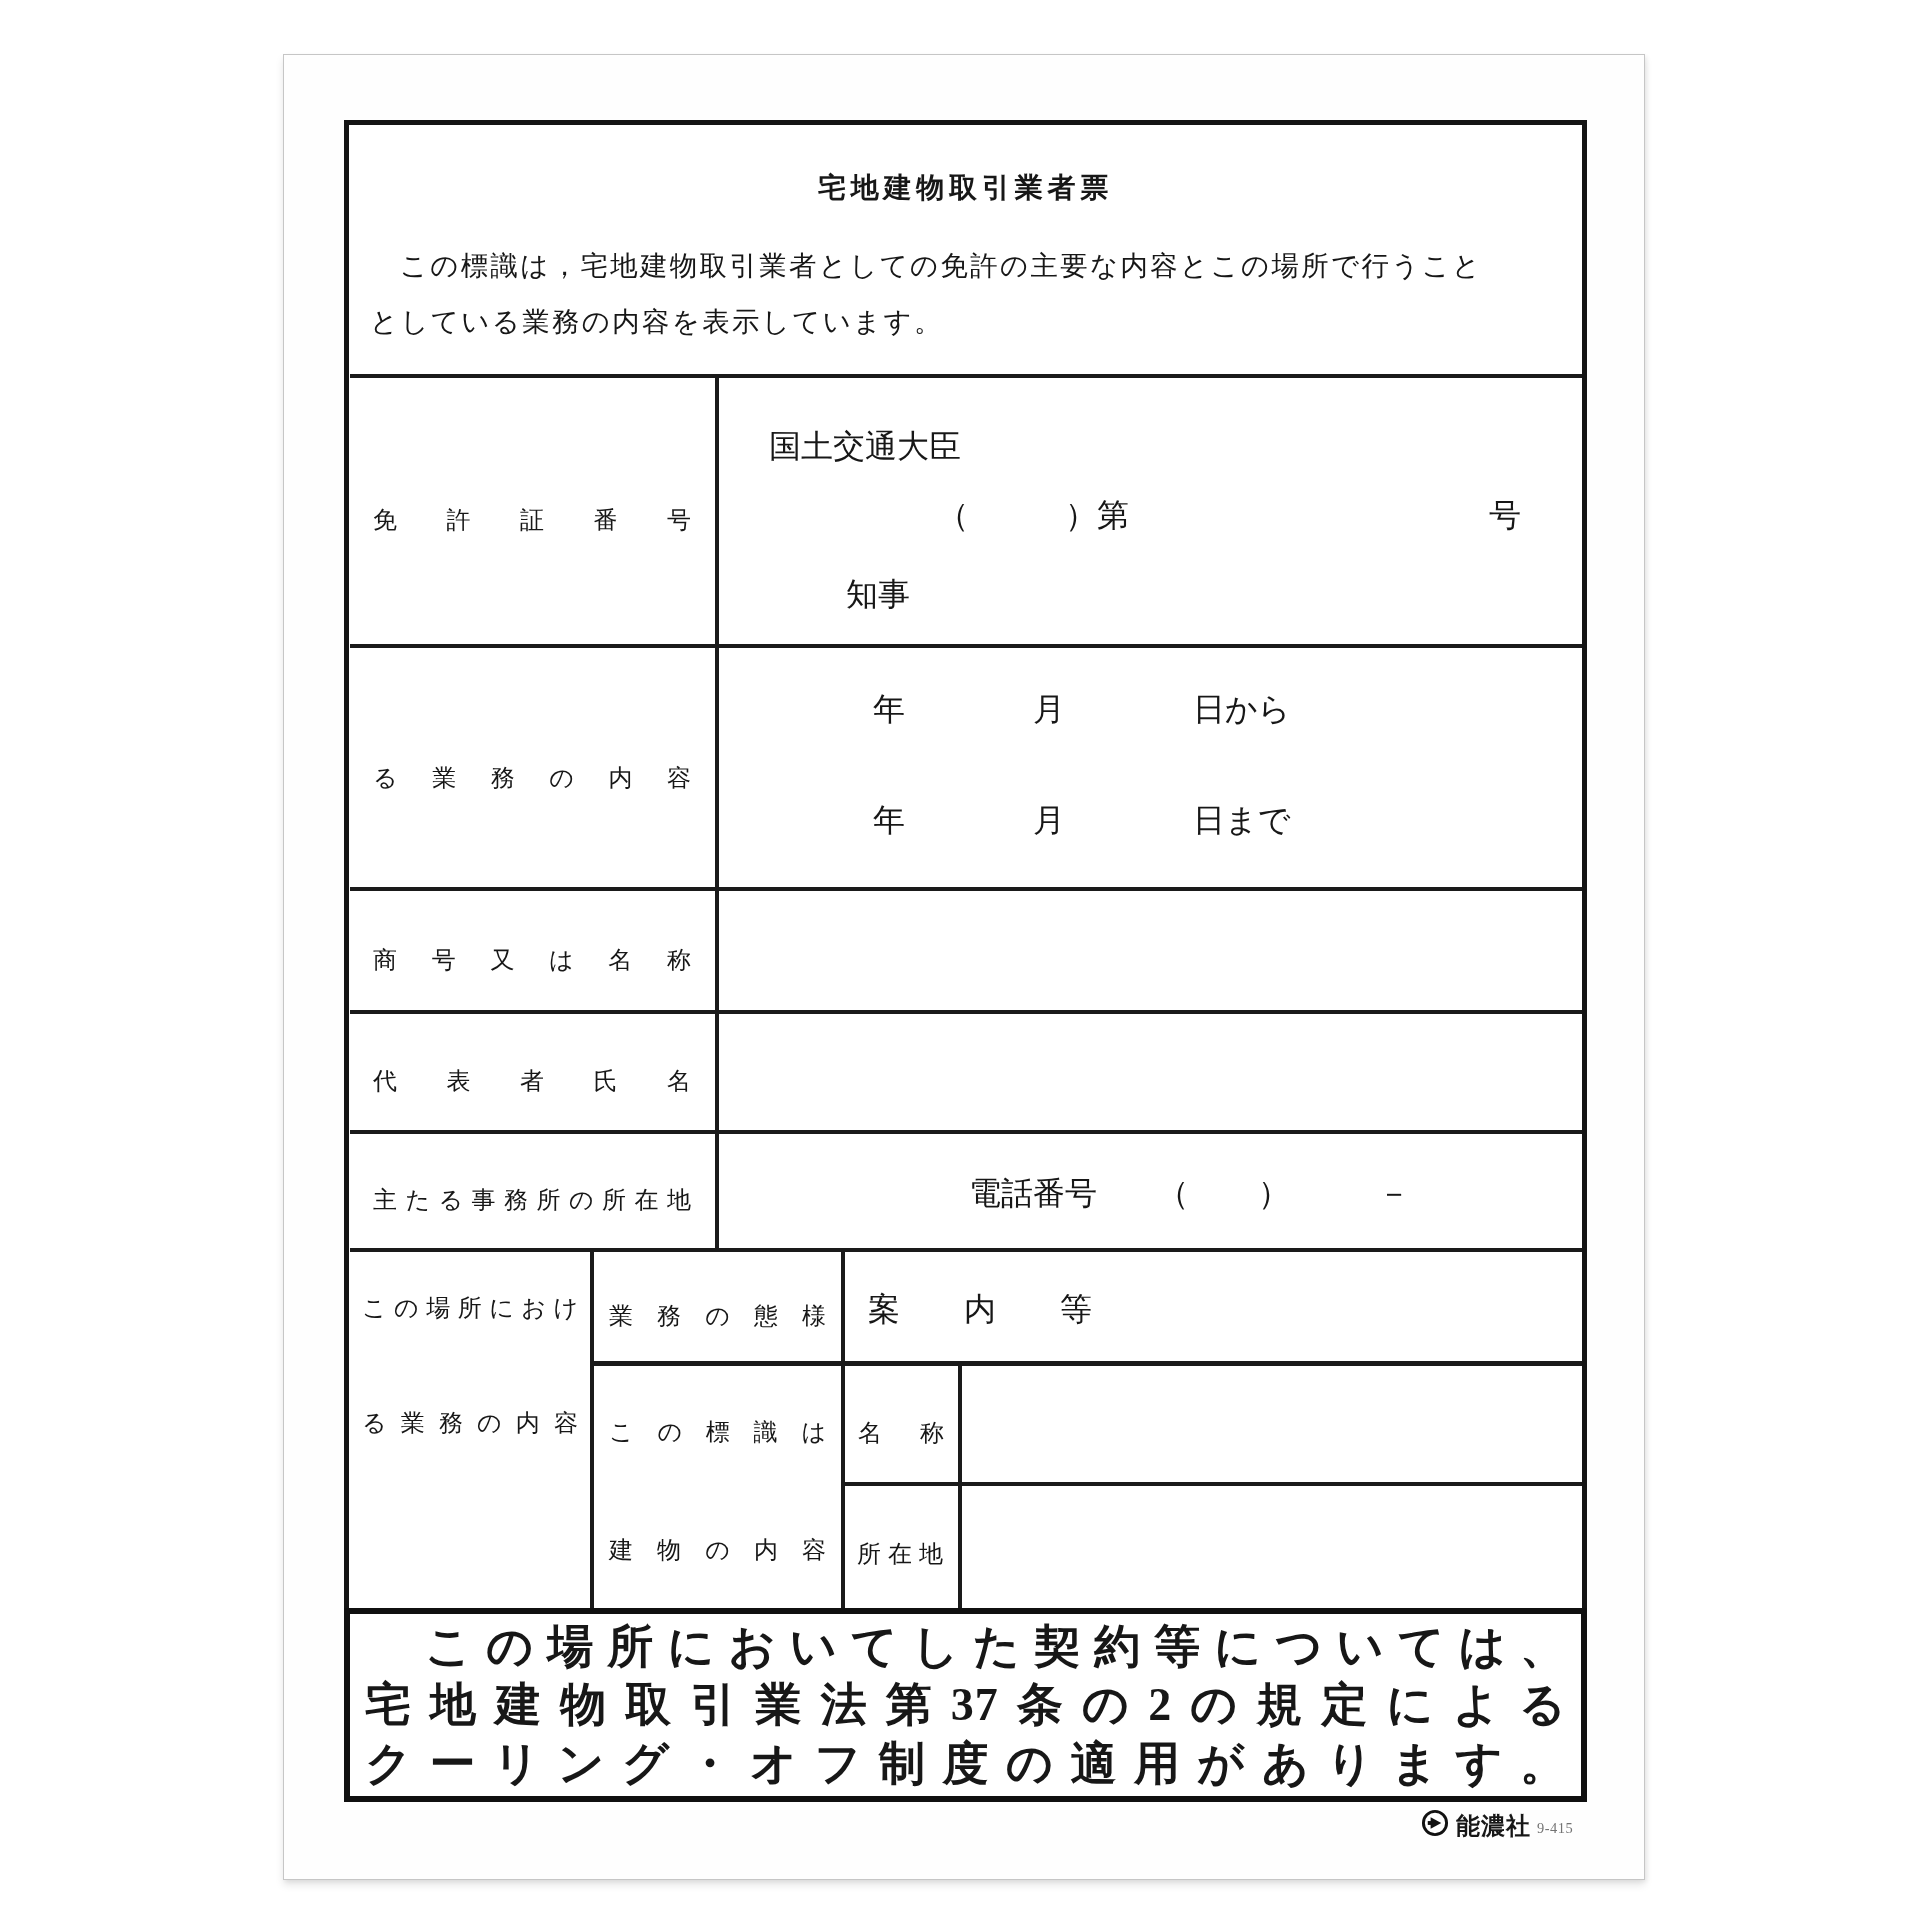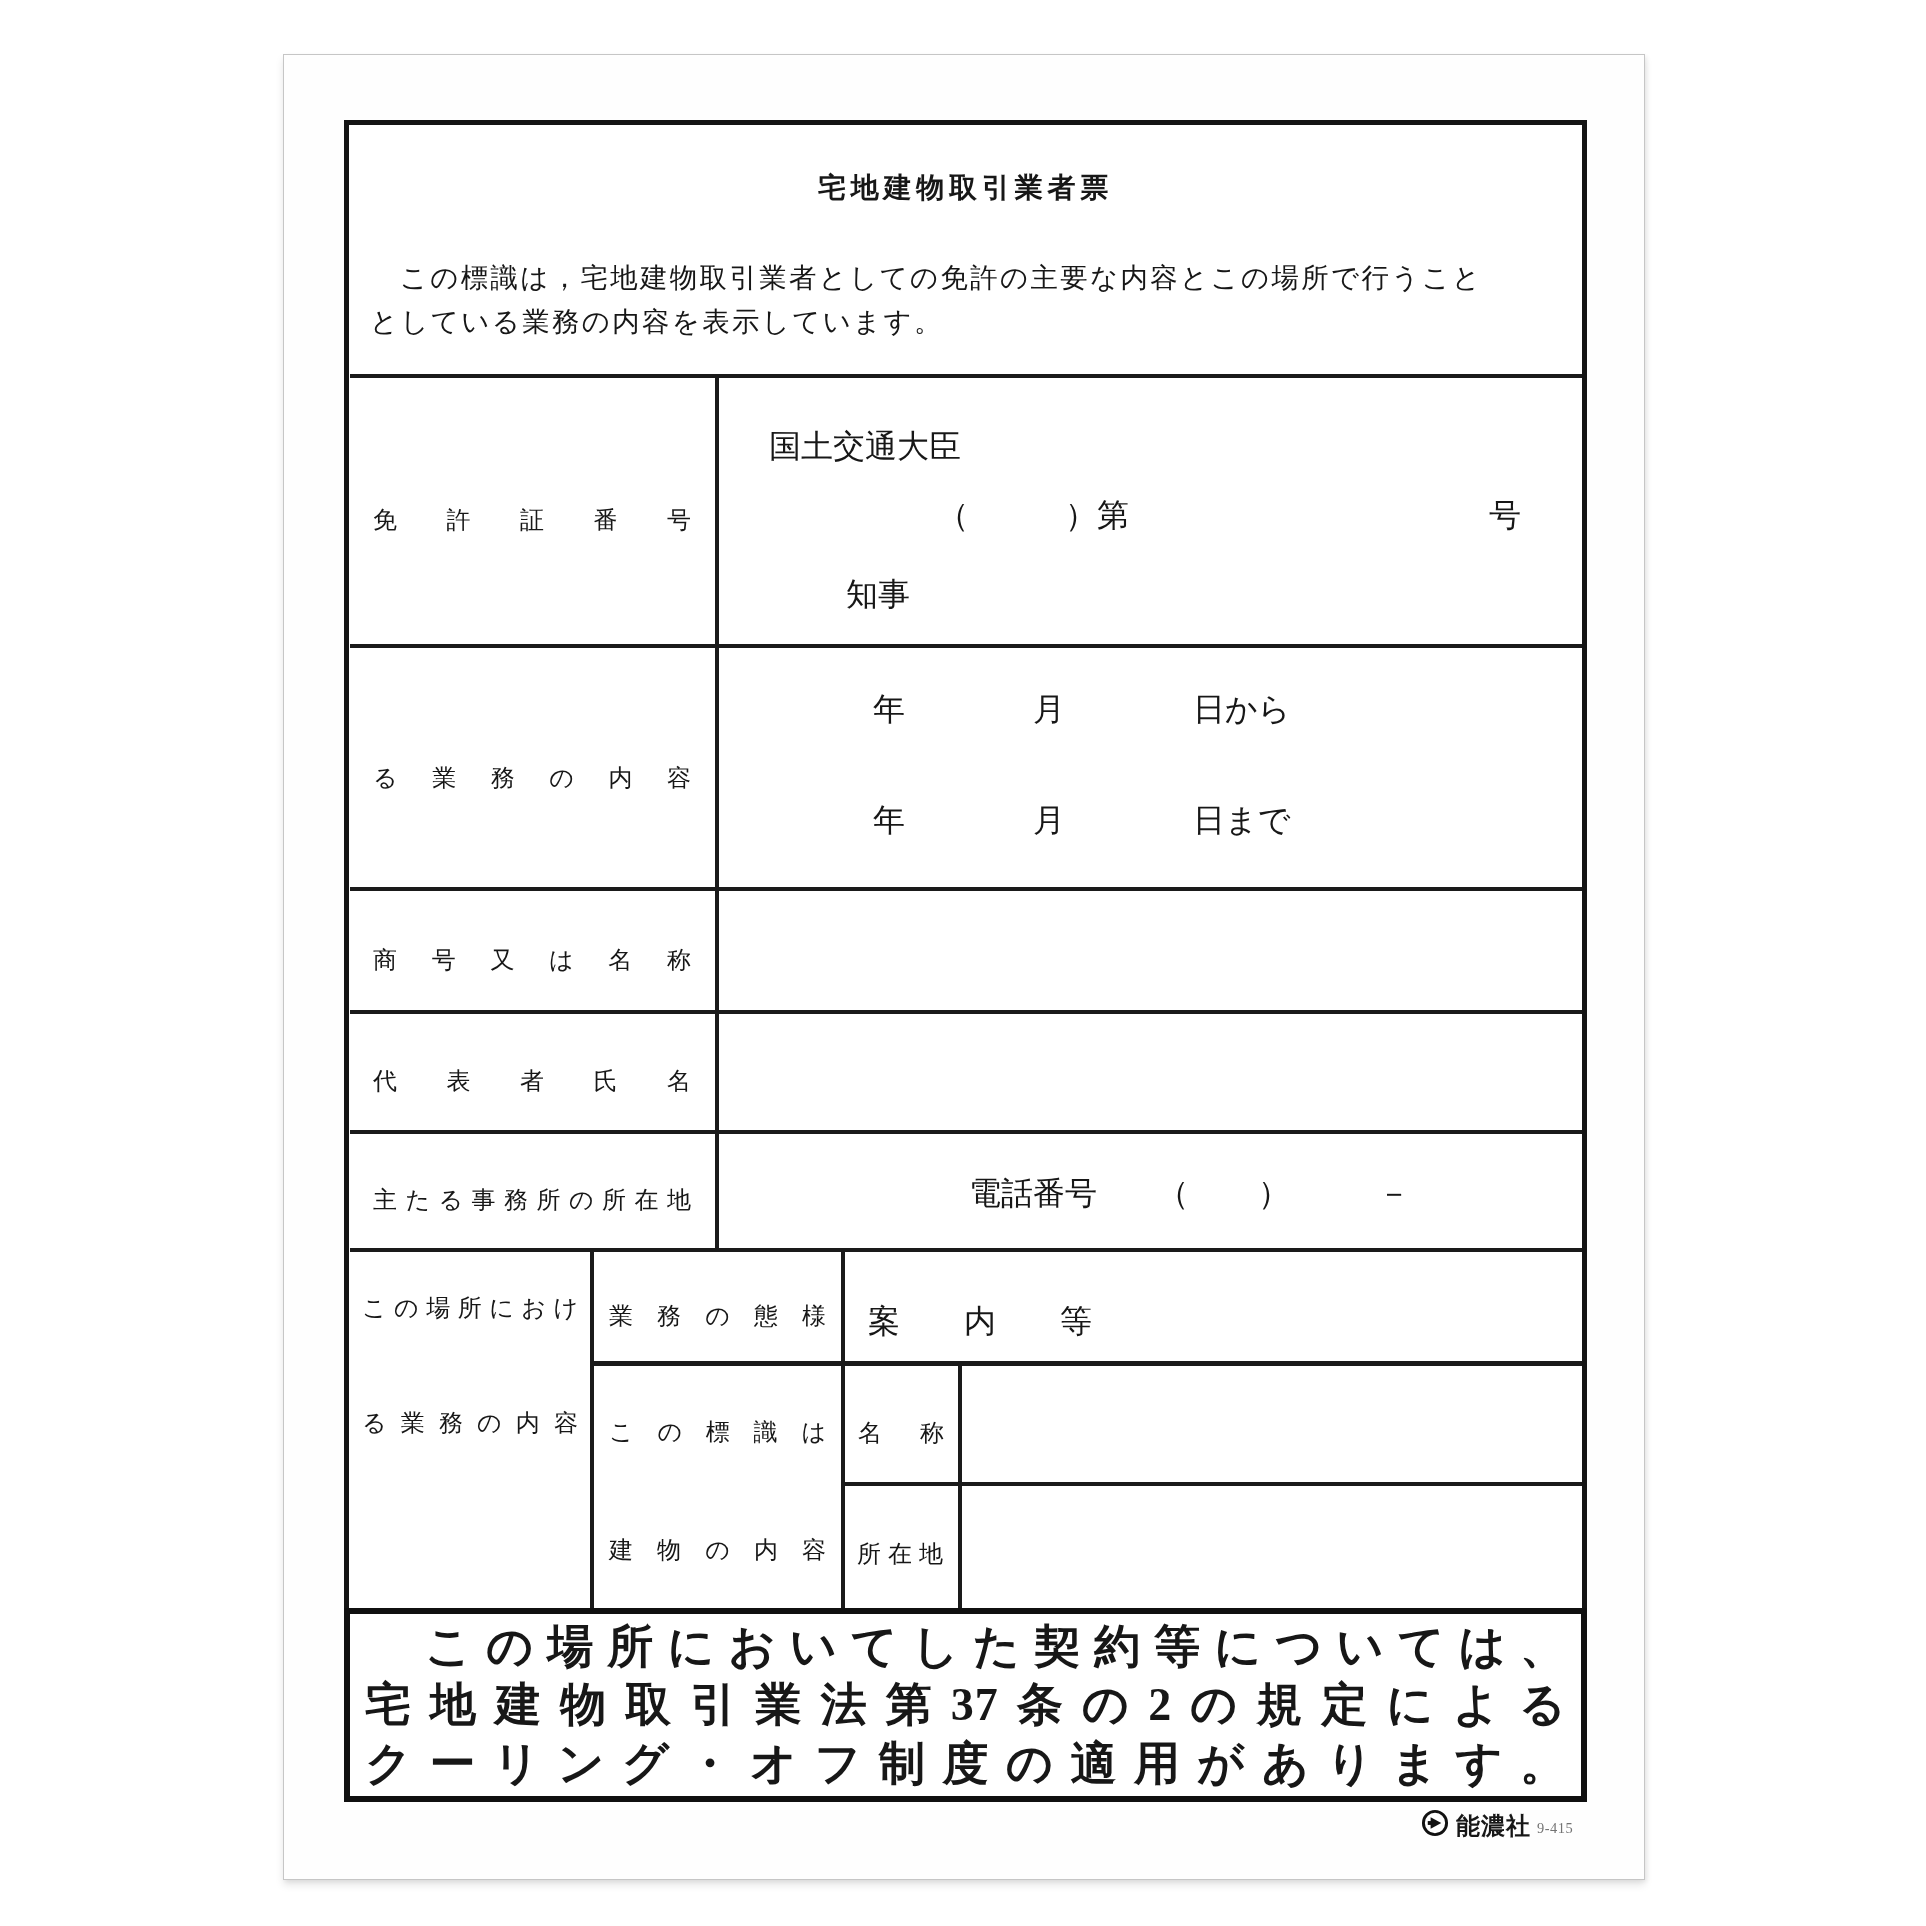--- a/index.html
+++ b/index.html
@@ -54,21 +54,21 @@
 <div class="line" style="left:350px;top:1248px;width:1232px;height:4.3px;"></div>
 <div class="line" style="left:592px;top:1361px;width:990px;height:4.8px;"></div>
 <div class="line" style="left:843px;top:1482px;width:739px;height:3.9px;"></div>
 
 <div class="line" style="left:715px;top:376px;width:4.3px;height:874px;"></div>
 <div class="line" style="left:590px;top:1250px;width:4.3px;height:358px;"></div>
 <div class="line" style="left:841px;top:1250px;width:4.3px;height:358px;"></div>
 <div class="line" style="left:958px;top:1363px;width:3.9px;height:245px;"></div>
 
 <div class="title">宅地建物取引業者票</div>
-<div class="desc" style="top:248px;margin-top:12px;">　この標識は，宅地建物取引業者としての免許の主要な内容とこの場所で行うこと</div>
+<div class="desc" style="top:248px;">　この標識は，宅地建物取引業者としての免許の主要な内容とこの場所で行うこと</div>
 <div class="desc" style="top:304px;">としている業務の内容を表示しています。</div>
 
 <div class="jlabel" style="left:373px;top:495px;width:318px;">免許証番号</div>
 <div class="txt" style="left:769px;top:428px;">国土交通大臣</div>
 <div class="txt" style="left:937px;top:497px;">（　　　）第</div>
 <div class="txt" style="left:1489px;top:497px;">号</div>
 <div class="txt" style="left:846px;top:576px;text-align:right;">知事</div>
 
 <div class="jlabel" style="left:373px;top:753px;width:318px;">る業務の内容</div>
 <div class="txt" style="left:873px;top:691px;">年　　　　月　　　　日から</div>
@@ -81,21 +81,21 @@
 <div class="jlabel" style="left:373px;top:1175px;width:318px;">主たる事務所の所在地</div>
 <div class="txt" style="left:969px;top:1175px;">電話番号</div>
 <div class="txt" style="left:1157px;top:1175px;">（</div>
 <div class="txt" style="left:1258px;top:1175px;">）</div>
 <div class="txt" style="left:1378px;top:1175px;">－</div>
 
 <div class="jlabel" style="left:362px;top:1283px;width:216px;">この場所におけ</div>
 <div class="jlabel" style="left:362px;top:1398px;width:216px;">る業務の内容</div>
 
 <div class="jlabel" style="left:609px;top:1291px;width:217px;">業務の態様</div>
-<div class="txt" style="left:868px;top:1291px;margin-top:12px;">案　　内　　等</div>
+<div class="txt" style="left:868px;top:1291px;">案　　内　　等</div>
 
 <div class="jlabel" style="left:609px;top:1407px;width:217px;">この標識は</div>
 <div class="jlabel" style="left:609px;top:1525px;width:217px;">建物の内容</div>
 
 <div class="jlabel" style="left:858px;top:1408px;width:86px;">名称</div>
 <div class="jlabel" style="left:857px;top:1529px;width:86px;">所在地</div>
 
 <div class="coolbox"></div>
 <div class="cool" style="top:1624px;">　この場所においてした契約等については、</div>
 <div class="cool" style="top:1682px;">宅地建物取引業法第37条の2の規定による</div>

